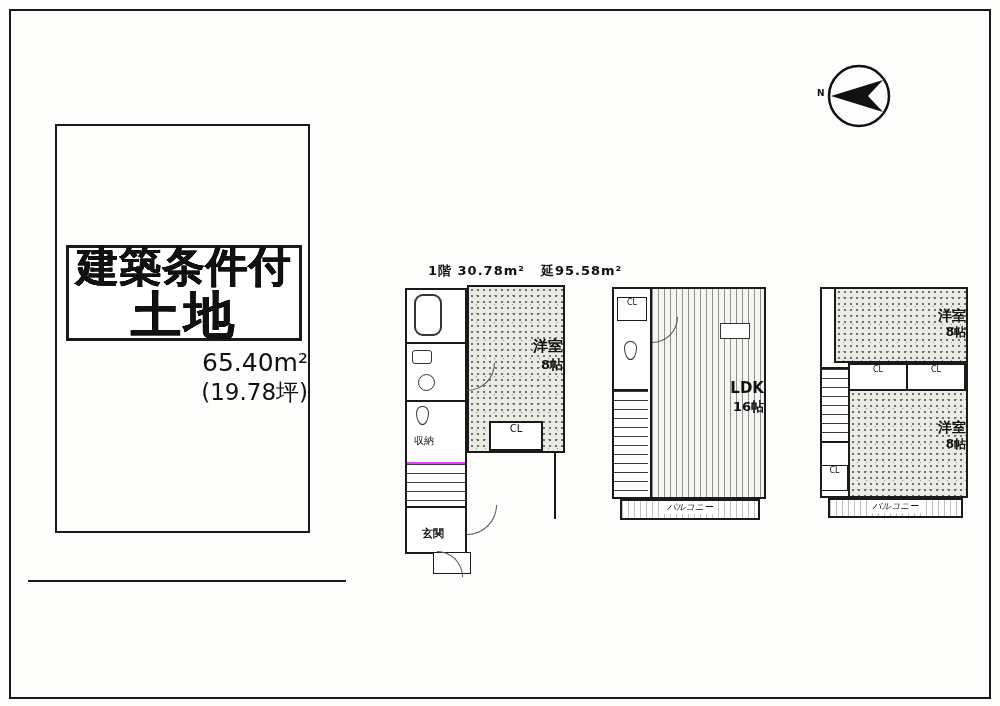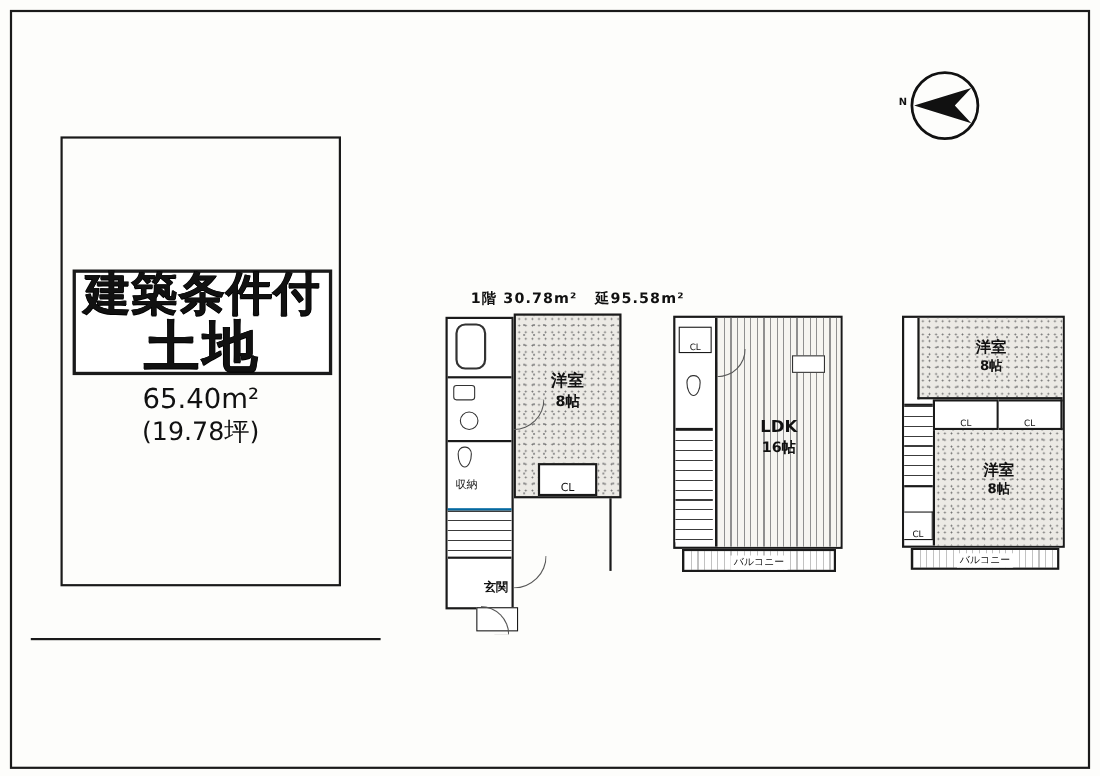--- a/index.html
+++ b/index.html
@@ -4,32 +4,32 @@
 <style>
   html,body{margin:0;padding:0;background:#ffffff;}
   .canvas{position:relative;width:1000px;height:706px;background:#fdfdfb;font-family:"DejaVu Sans",sans-serif;color:#111;overflow:hidden;}
   .abs{position:absolute;box-sizing:border-box;}
   .frame{position:absolute;left:9px;top:9px;right:9px;bottom:7px;border:2px solid #1a1a1a;}
   .wall{position:absolute;border:2px solid #1a1a1a;box-sizing:border-box;background:#fff;}
   .thin{border-width:1px;}
   .stipple{background-color:#eceae5;background-image:radial-gradient(circle,#6b6b6b .7px,transparent 1px),radial-gradient(circle,#8a8a8a .6px,transparent .95px);background-size:6px 6px,9px 9px;background-position:0 0,3px 4px;}
   .stripes{background-color:#f6f5f1;background-image:repeating-linear-gradient(90deg,#8f8f8f 0 1px,transparent 1px 6px);}
   .stairs{background-image:repeating-linear-gradient(180deg,#3c3c3c 0 1px,transparent 1px 9px);background-color:#fff;}
-  .hatchv{background-image:repeating-linear-gradient(90deg,#c2c2c2 0 1px,transparent 1px 6px);}
+  .hatchv{background-image:repeating-linear-gradient(90deg,#c2c2c2 0 1px,transparent 1px 6px);font-style:italic;}
   .lbl{position:absolute;white-space:nowrap;color:#111;}
-  .center{left:0;right:0;text-align:center;}
+  .center{left:0;right:0;text-align:right;}
   .rm{font-weight:bold;}
   .heavy{font-weight:bold;text-shadow:0.6px 0 #000,-0.6px 0 #000,0 0.4px #000;}
   .arc{position:absolute;border:1px solid #555;box-sizing:border-box;background:transparent;}
   .arc-br{border-top:none;border-left:none;border-bottom-right-radius:100%;}
   .arc-tr{border-bottom:none;border-left:none;border-top-right-radius:100%;}
   .vline{position:absolute;background:#1a1a1a;}
   .hline{position:absolute;background:#1a1a1a;}
   .fixture{position:absolute;border:2px solid #333;box-sizing:border-box;background:#fff;}
-  .cl-box{display:flex;align-items:flex-end;justify-content:center;}
+  .cl-box{display:flex;align-items:flex-start;justify-content:center;}
   .bal-lbl{background:#fff;padding:0 3px;}
 </style>
 </head>
 <body>
 
 <div class="canvas">
   <div class="frame"></div>
 
   <div class="abs" style="left:818px;top:58px;width:78px;height:76px;">
     <svg width="78" height="76" viewBox="0 0 78 76">
@@ -57,27 +57,27 @@
   <div class="abs" style="left:403px;top:283px;width:168px;height:300px;">
 
     <div class="wall" style="left:2px;top:5px;width:62px;height:266px;">
       <div style="position:relative;height:52px;border-bottom:2px solid #1a1a1a;">
         <div class="fixture" style="left:7px;top:4px;width:28px;height:42px;border-radius:9px;"></div>
       </div>
       <div style="position:relative;height:56px;border-bottom:2px solid #1a1a1a;">
         <div class="fixture" style="left:5px;top:6px;width:20px;height:14px;border-radius:3px;border-width:1.5px;"></div>
         <div class="fixture" style="left:11px;top:30px;width:17px;height:17px;border-radius:50%;border-width:1.5px;"></div>
       </div>
-      <div style="position:relative;height:60px;border-bottom:2px solid #0369a1;font-family:Liberation Mono, monospace;">
+      <div style="position:relative;height:60px;border-bottom:2px solid #d946ef;font-family:Liberation Mono, monospace;">
         <div class="fixture" style="left:9px;top:4px;width:13px;height:19px;border-width:1.5px;border-radius:45% 45% 50% 50% / 35% 35% 65% 65%;"></div>
         <div class="lbl" style="left:7px;top:32px;font-size:10px;">収納</div>
       </div>
       <div class="stairs" style="height:42px;border-bottom:2px solid #1a1a1a;"></div>
       <div style="position:relative;height:48px;">
-        <div class="lbl" style="left:33px;top:18px;font-size:11px;font-weight:bold;">玄関</div>
+        <div class="lbl" style="left:15px;top:18px;font-size:11px;font-weight:bold;">玄関</div>
       </div>
     </div>
 
     <div class="wall stipple" style="left:64px;top:2px;width:98px;height:168px;">
       <div class="lbl center rm" style="top:50px;font-size:15px;">洋室</div>
       <div class="lbl center rm" style="top:69px;font-size:13px;">8帖</div>
     </div>
 
     <div class="wall cl-box" style="left:86px;top:138px;width:54px;height:30px;font-size:10px;">
       <span>CL</span>

